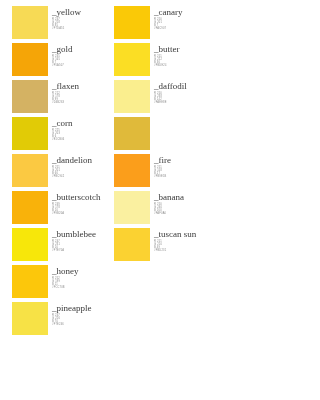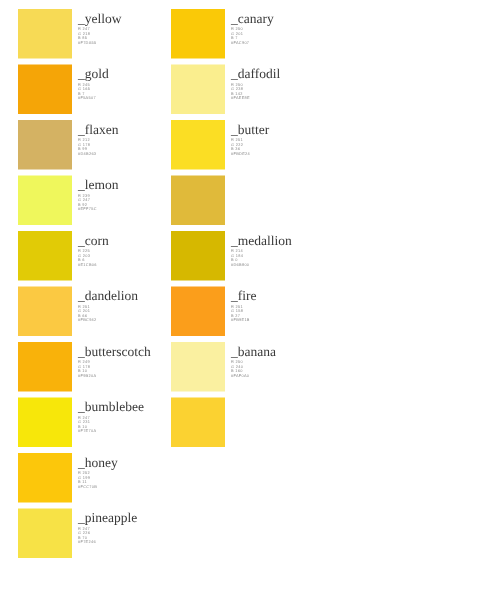--- a/index.html
+++ b/index.html
@@ -118,32 +118,20 @@
           <div class="swatch-name">_flaxen</div>
           <div class="codes">
             <div class="code-line">R 212</div>
             <div class="code-line">G 178</div>
             <div class="code-line">B 99</div>
             <div class="code-line">#D4B263</div>
           </div>
         </div>
       </div>
       <div class="swatch-row">
-        <div class="chip" style="background: rgb(239, 247, 92);"></div>
-        <div class="meta">
-          <div class="swatch-name">_lemon</div>
-          <div class="codes">
-            <div class="code-line">R 239</div>
-            <div class="code-line">G 247</div>
-            <div class="code-line">B 92</div>
-            <div class="code-line">#EFF75C</div>
-          </div>
-        </div>
-      </div>
-      <div class="swatch-row">
         <div class="chip" style="background: rgb(225, 203, 6);"></div>
         <div class="meta">
           <div class="swatch-name">_corn</div>
           <div class="codes">
             <div class="code-line">R 225</div>
             <div class="code-line">G 203</div>
             <div class="code-line">B 6</div>
             <div class="code-line">#E1CB06</div>
           </div>
         </div>
@@ -216,57 +204,45 @@
           <div class="swatch-name">_canary</div>
           <div class="codes">
             <div class="code-line">R 250</div>
             <div class="code-line">G 201</div>
             <div class="code-line">B 7</div>
             <div class="code-line">#FAC907</div>
           </div>
         </div>
       </div>
       <div class="swatch-row">
+        <div class="chip" style="background: rgb(251, 222, 36);"></div>
+        <div class="meta">
+          <div class="swatch-name">_butter</div>
+          <div class="codes">
+            <div class="code-line">R 251</div>
+            <div class="code-line">G 222</div>
+            <div class="code-line">B 36</div>
+            <div class="code-line">#FBDE24</div>
+          </div>
+        </div>
+      </div>
+      <div class="swatch-row">
         <div class="chip" style="background: rgb(250, 238, 142);"></div>
         <div class="meta">
           <div class="swatch-name">_daffodil</div>
           <div class="codes">
             <div class="code-line">R 250</div>
             <div class="code-line">G 238</div>
             <div class="code-line">B 142</div>
             <div class="code-line">#FAEE8E</div>
           </div>
         </div>
       </div>
       <div class="swatch-row">
-        <div class="chip" style="background: rgb(251, 222, 36);"></div>
-        <div class="meta">
-          <div class="swatch-name">_butter</div>
-          <div class="codes">
-            <div class="code-line">R 251</div>
-            <div class="code-line">G 222</div>
-            <div class="code-line">B 36</div>
-            <div class="code-line">#FBDE24</div>
-          </div>
-        </div>
-      </div>
-      <div class="swatch-row">
         <div class="chip" style="background: rgb(224, 186, 58);"></div>
-      </div>
-      <div class="swatch-row">
-        <div class="chip" style="background: rgb(214, 184, 0);"></div>
-        <div class="meta">
-          <div class="swatch-name">_medallion</div>
-          <div class="codes">
-            <div class="code-line">R 214</div>
-            <div class="code-line">G 184</div>
-            <div class="code-line">B 0</div>
-            <div class="code-line">#D6B800</div>
-          </div>
-        </div>
       </div>
       <div class="swatch-row">
         <div class="chip" style="background: rgb(251, 158, 27);"></div>
         <div class="meta">
           <div class="swatch-name">_fire</div>
           <div class="codes">
             <div class="code-line">R 251</div>
             <div class="code-line">G 158</div>
             <div class="code-line">B 27</div>
             <div class="code-line">#FB9E1B</div>
@@ -280,15 +256,24 @@
           <div class="codes">
             <div class="code-line">R 250</div>
             <div class="code-line">G 240</div>
             <div class="code-line">B 160</div>
             <div class="code-line">#FAF0A0</div>
           </div>
         </div>
       </div>
       <div class="swatch-row">
         <div class="chip" style="background: rgb(251, 210, 49);"></div>
+        <div class="meta">
+          <div class="swatch-name">_tuscan sun</div>
+          <div class="codes">
+            <div class="code-line">R 251</div>
+            <div class="code-line">G 210</div>
+            <div class="code-line">B 49</div>
+            <div class="code-line">#FBD231</div>
+          </div>
+        </div>
       </div>
     </div>
 </div>
 
 </body></html>

